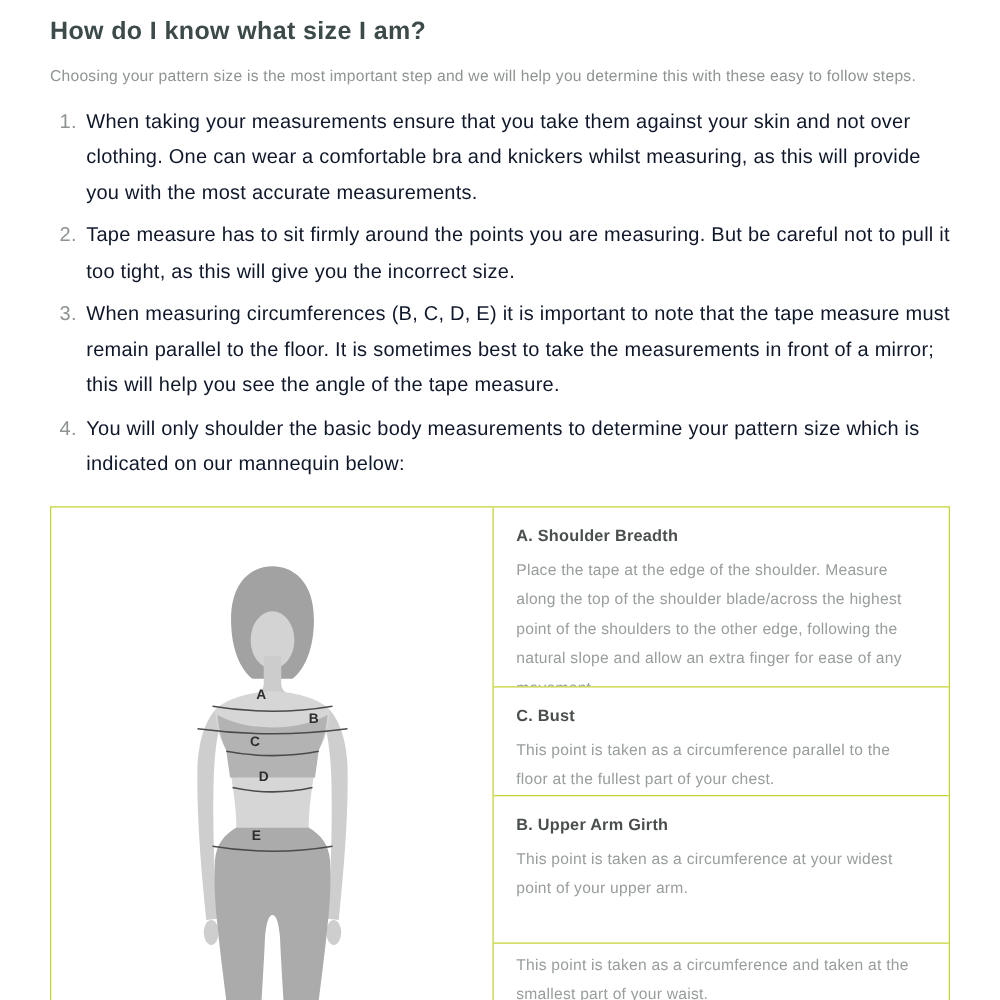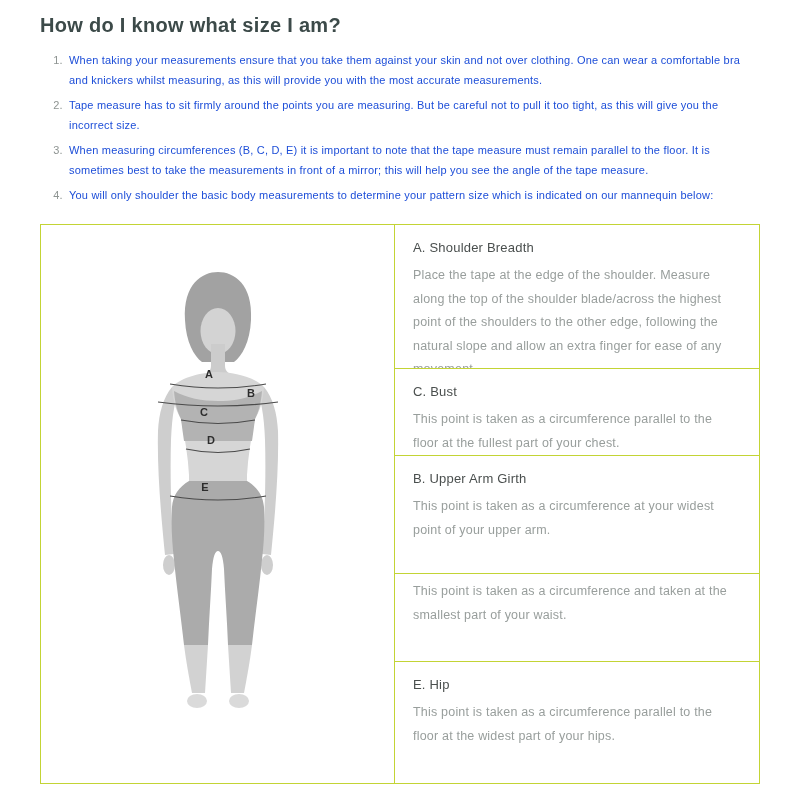--- a/index.html
+++ b/index.html
@@ -31,22 +31,22 @@
   p.intro {
     font-size: 12.5px;
     color: #8e9492;
     letter-spacing: 0.2px;
     margin: 0 0 13px 0;
     line-height: 1.6;
   }
   ol.steps {
     margin: 0 0 18px 0;
     padding-left: 26px;
-    color: #1d4ed8;
-    font-size: 11px;
+    color: #0f172a;
+    font-size: 16px;
     letter-spacing: 0.2px;
     line-height: 1.78;
   }
   ol.steps li {
     margin-bottom: 6px;
     padding-left: 3px;
   }
   ol.steps li::marker {
     color: #8e9492;
   }
@@ -72,21 +72,21 @@
     border-bottom: 1px solid #c3d435;
     padding: 6px 18px;
     box-sizing: border-box;
     overflow: hidden;
   }
   .row:last-child {
     border-bottom: none;
   }
   .row h3 {
     font-size: 13px;
-    font-weight: 400;
+    font-weight: 700;
     color: #4a4f4e;
     letter-spacing: 0.2px;
     margin: 9px 0 9px 0;
   }
   .row p {
     font-size: 12.5px;
     color: #989e9c;
     letter-spacing: 0.2px;
     line-height: 1.88;
     margin: 0;
@@ -98,20 +98,21 @@
     fill: #2d2d2d;
   }
 </style>
 </head>
 <body>
 
 <div class="page">
 
   <h1 class="page-title">How do I know what size I am?</h1>
 
+  <p class="intro">Choosing your pattern size is the most important step and we will help you determine this with these easy to follow steps.</p>
 
   <ol class="steps">
     <li>When taking your measurements ensure that you take them against your skin and not over clothing. One can wear a comfortable bra and knickers whilst measuring, as this will provide you with the most accurate measurements.</li>
     <li>Tape measure has to sit firmly around the points you are measuring. But be careful not to pull it too tight, as this will give you the incorrect size.</li>
     <li>When measuring circumferences (B, C, D, E) it is important to note that the tape measure must remain parallel to the floor. It is sometimes best to take the measurements in front of a mirror; this will help you see the angle of the tape measure.</li>
     <li>You will only shoulder the basic body measurements to determine your pattern size which is indicated on our mannequin below:</li>
   </ol>
 
   <div class="size-table">
 

